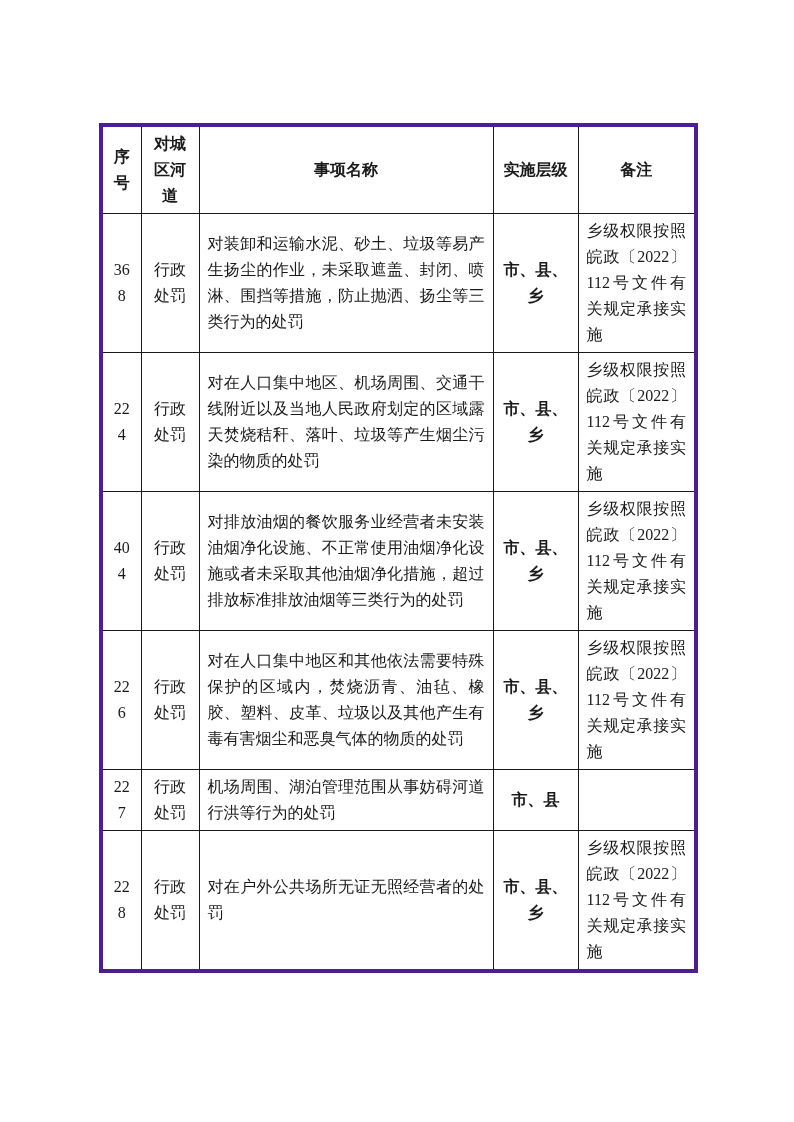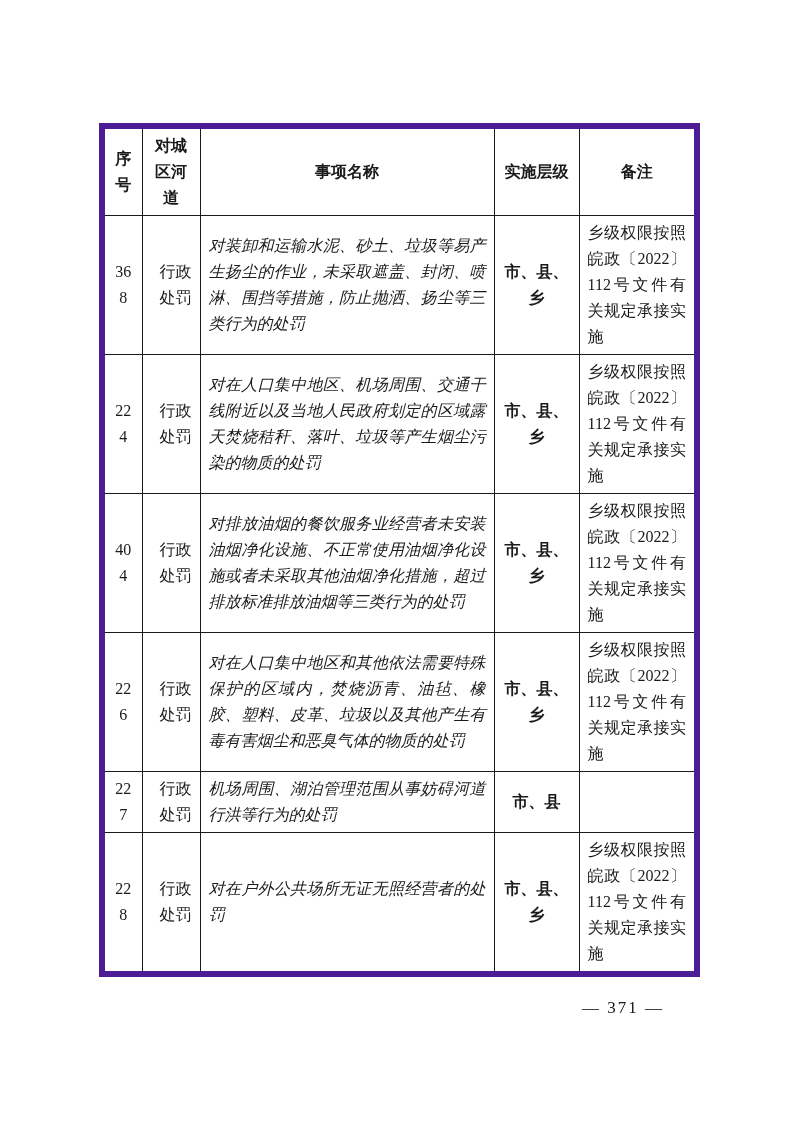--- a/index.html
+++ b/index.html
@@ -16,21 +16,21 @@
     color: #1a1a1a;
     overflow: hidden;
   }
   table.items {
     position: absolute;
     left: 99px;
     top: 123px;
     width: 595px;
     border-collapse: collapse;
     table-layout: fixed;
-    border: 6px solid #4c1d95;
+    border: 4px solid #4c1d95;
   }
   table.items th, table.items td {
     border: 1.5px solid #1a1a1a;
     vertical-align: middle;
     font-size: 16px;
     line-height: 26px;
     padding: 4px 8px;
     word-break: break-word;
     overflow-wrap: break-word;
   }
@@ -47,27 +47,26 @@
   col.c-name   { width: 294px; }
   col.c-level  { width: 85px; }
   col.c-remark { width: 118px; }
 
   td.cell-no {
     text-align: center;
     font-size: 17px;
     padding: 4px 2px;
   }
   td.cell-type {
-    text-align: right;
+    text-align: center;
     padding: 4px 5px;
   }
   td.cell-name {
     text-align: justify;
     text-justify: inter-character;
-    font-style: italic;
   }
   td.cell-level {
     text-align: center;
     padding: 4px 1px;
     font-weight: bold;
   }
   td.cell-remark {
     text-align: justify;
     text-justify: inter-character;
     font-size: 15px;
@@ -148,15 +147,14 @@
       <tr>
         <td class="cell-no">228</td>
         <td class="cell-type">行政处罚</td>
         <td class="cell-name">对在户外公共场所无证无照经营者的处罚</td>
         <td class="cell-level">市、县、乡</td>
         <td class="cell-remark">乡级权限按照皖政〔2022〕112号文件有关规定承接实施</td>
       </tr>
     </tbody>
   </table>
 
-  <div class="page-number">— 371 —</div>
 
 </div>
 
 </body></html>

